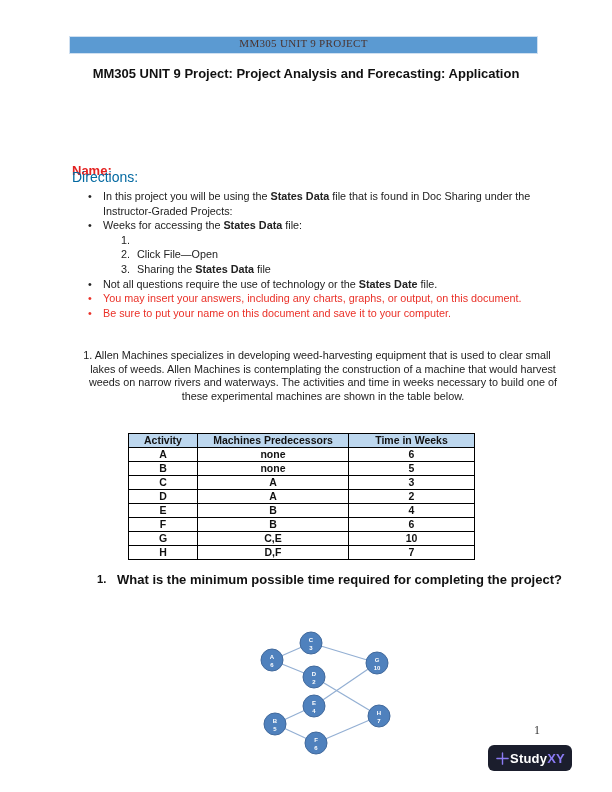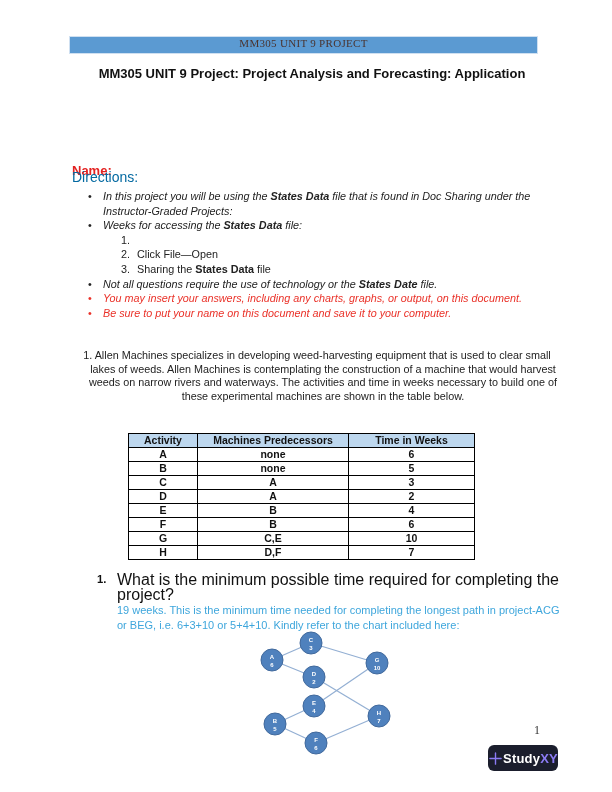--- a/index.html
+++ b/index.html
@@ -12,37 +12,37 @@
     position:absolute; left:69px; top:36px; width:469px; height:18px;
     background:#5b9ad2; border:1px solid #cfe0f1; box-sizing:border-box;
     display:flex; justify-content:center;
   }
   .banner-text {
     font-family:"Liberation Serif", serif; font-size:11px; color:#4a3430;
     letter-spacing:0.3px;
   }
   
   .doc-title {
-    position:absolute; left:68px; top:64px; width:488px;
+    position:absolute; left:62px; top:64px; width:488px;
     text-align:center; font-weight:bold; font-size:13px; line-height:20px; color:#111;
   }
   
   .name-label {
     position:absolute; left:72px; top:139px;
     color:#e32221; font-weight:bold; font-size:13px;margin-top:24px;
   }
   
   .directions-heading {
     position:absolute; left:72px; top:169px;
     color:#0369a1; font-size:14px;
   }
   .bullets { position:absolute; left:88px; top:189px; width:458px; }
   .bullet { display:flex; font-size:10.8px; line-height:14.6px; color:#222; }
   .bullet .marker { width:15px; flex:none; }
-  .bullet .btext { flex:1;font-style:italic; }
+  .bullet .btext { flex:1; }
   .bullet.red, .bullet.red .marker { color:#ea3128; }
   .steps { margin-left:33px; }
   .step { display:flex; font-size:10.8px; line-height:14.6px; color:#222; }
   .step .num { width:16px; flex:none; }
   
   .problem {
     position:absolute; left:70px; top:349px; width:482px;
     font-size:10.8px; line-height:13.7px; color:#222;
     padding-left:12px; text-indent:-12px; box-sizing:content-box;text-align:center;
   }
@@ -56,34 +56,34 @@
     text-align:center; padding:0; height:13px; line-height:13px; overflow:hidden;
   }
   .activity-table th { background:#bdd7ee; }
   .col-activity { width:68px; }
   .col-pred { width:150px; }
   .col-time { width:125px; }
   
   .q1 { position:absolute; left:97px; top:572px; width:475px; }
   .q1-line { display:flex; }
   .q1 .qnum { width:20px; flex:none; font-weight:bold; font-size:11.2px; line-height:15px; color:#111; }
-  .q1 .qtext { flex:1; font-weight:normal; font-size:16px; line-height:15px; color:#111; }
+  .q1 .qtext { flex:1; font-weight:bold; font-size:13px; line-height:15px; color:#111; }
   .q1 .answer {
     margin-left:20px; margin-top:1px; width:452px;
     color:#3ea6dc; font-size:11px; line-height:15px;
   }
   
   .diagram { position:absolute; left:248px; top:625px; width:155px; height:135px; }
   
   .page-number {
     position:absolute; left:531px; top:723px; width:12px; text-align:center;
     font-family:"Liberation Serif", serif; font-size:12px; color:#333;
   }
   .logo {
-    position:absolute; left:488px; top:745px; width:70px; height:26px;
+    position:absolute; left:488px; top:745px; width:84px; height:26px;
     background:#1b1e2d; border-radius:6px;
     display:flex; align-items:center; justify-content:center; 
   }
   .logo-brand { font-size:13px; font-weight:bold; color:#ffffff; letter-spacing:0.2px; }
   .logo-brand .accent { color:#8b7bf4; }
 </style>
 </head>
 <body>
 
 <div class="page">
@@ -196,21 +196,20 @@
         <td>7</td>
       </tr>
     </tbody>
   </table>
 
   <div class="q1">
     <div class="q1-line">
       <span class="qnum">1.</span>
       <div class="qtext">What is the minimum possible time required for completing the project?</div>
     </div>
-    <div class="answer">19 weeks. This is the minimum time needed for completing the longest path in project-ACG or BEG, i.e. 6+3+10 or 5+4+10. Kindly refer to the chart included here:</div>
   </div>
 
   <div class="diagram">
     <svg id="network-svg" width="155" height="135" viewBox="248 625 155 135" xmlns="http://www.w3.org/2000/svg">
         <line x1="272" y1="660" x2="311" y2="643" stroke="#93afd3" stroke-width="1.2"></line>
         <line x1="311" y1="643" x2="377" y2="663" stroke="#93afd3" stroke-width="1.2"></line>
         <line x1="272" y1="660" x2="314" y2="677" stroke="#93afd3" stroke-width="1.2"></line>
         <line x1="314" y1="677" x2="379" y2="716" stroke="#93afd3" stroke-width="1.2"></line>
         <line x1="275" y1="724" x2="314" y2="706" stroke="#93afd3" stroke-width="1.2"></line>
         <line x1="314" y1="706" x2="377" y2="663" stroke="#93afd3" stroke-width="1.2"></line>

